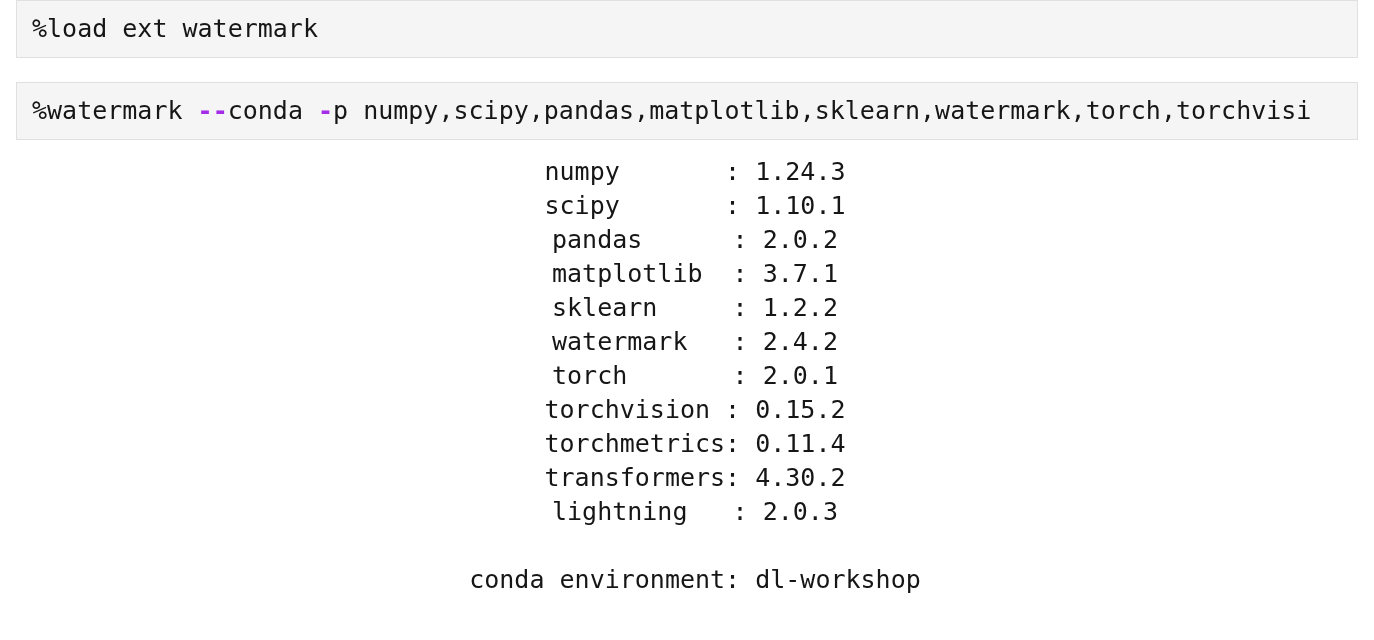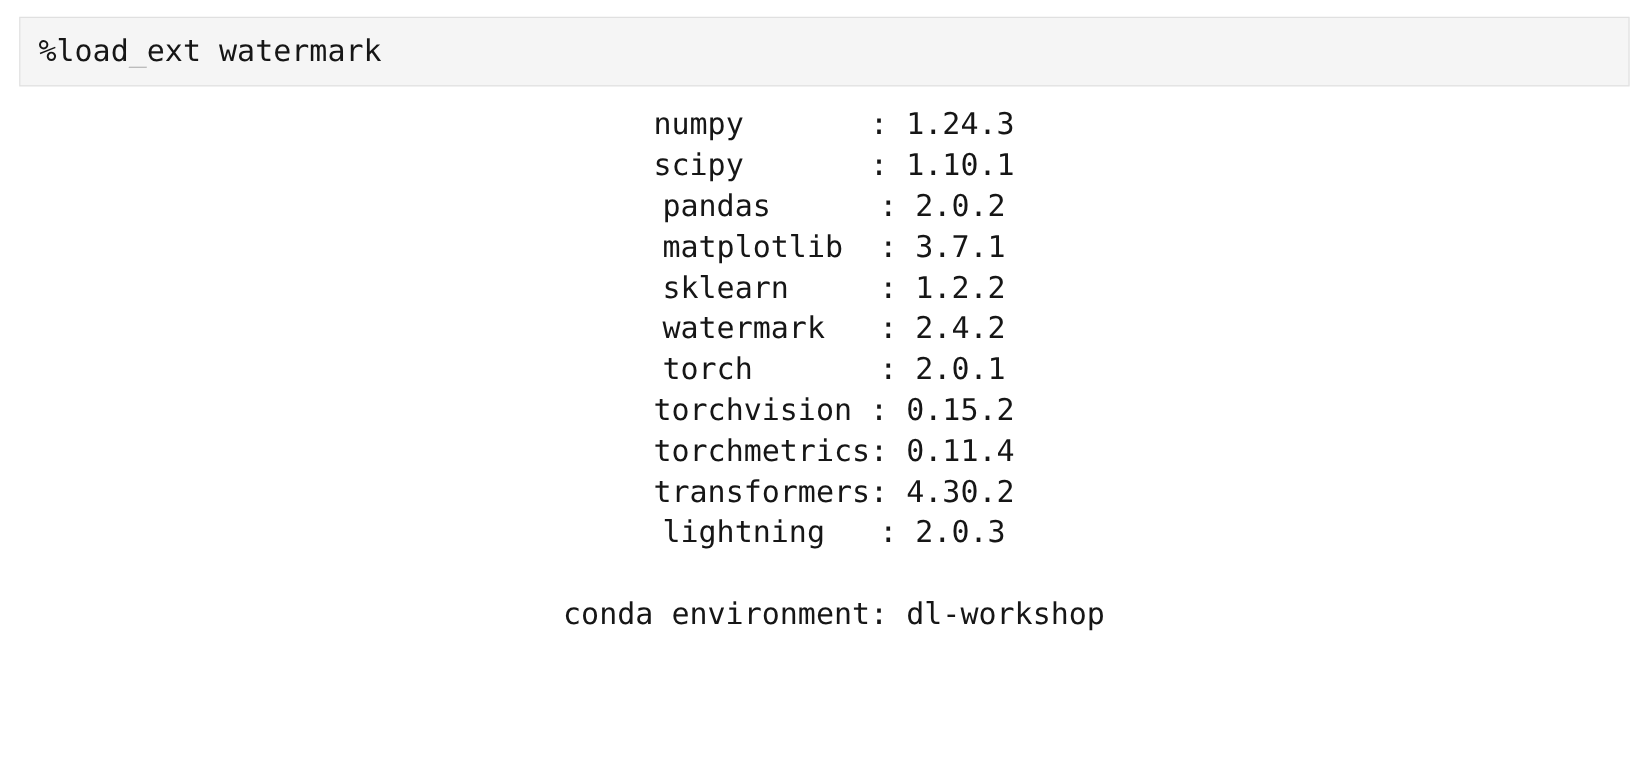--- a/index.html
+++ b/index.html
@@ -20,21 +20,21 @@
     overflow: hidden;
     background: var(--page-background);
     font-family: "DejaVu Sans Mono", monospace;
   }
   .code-cell {
     margin: 0 16px;
     background: var(--cell-background);
     border: 1px solid var(--cell-border);
     padding: 15px;
   }
-  .code-cell.first { margin-top: 14px; }
+  .code-cell.first { }
   .code-cell.second { margin-top: 24px; }
   pre.code {
     margin: 0;
     font-family: "DejaVu Sans Mono", monospace;
     font-size: 25px;
     line-height: 26px;
     color: var(--code-text);
     white-space: pre;
     overflow: hidden;
   }
@@ -55,20 +55,23 @@
 </style>
 </head>
 <body>
 
 <div>
 
   <div class="code-cell first">
     <pre class="code">%load_ext watermark</pre>
   </div>
 
+  <div class="code-cell second">
+    <pre class="code"><span class="tok-plain">%watermark </span><span class="tok-operator">--</span><span class="tok-plain">conda </span><span class="tok-operator">-</span><span class="tok-plain">p numpy,scipy,pandas,matplotlib,sklearn,watermark,torch,torchvisi</span></pre>
+  </div>
 
   <pre class="output-pre">numpy       : 1.24.3
 scipy       : 1.10.1
 pandas      : 2.0.2
 matplotlib  : 3.7.1
 sklearn     : 1.2.2
 watermark   : 2.4.2
 torch       : 2.0.1
 torchvision : 0.15.2
 torchmetrics: 0.11.4

